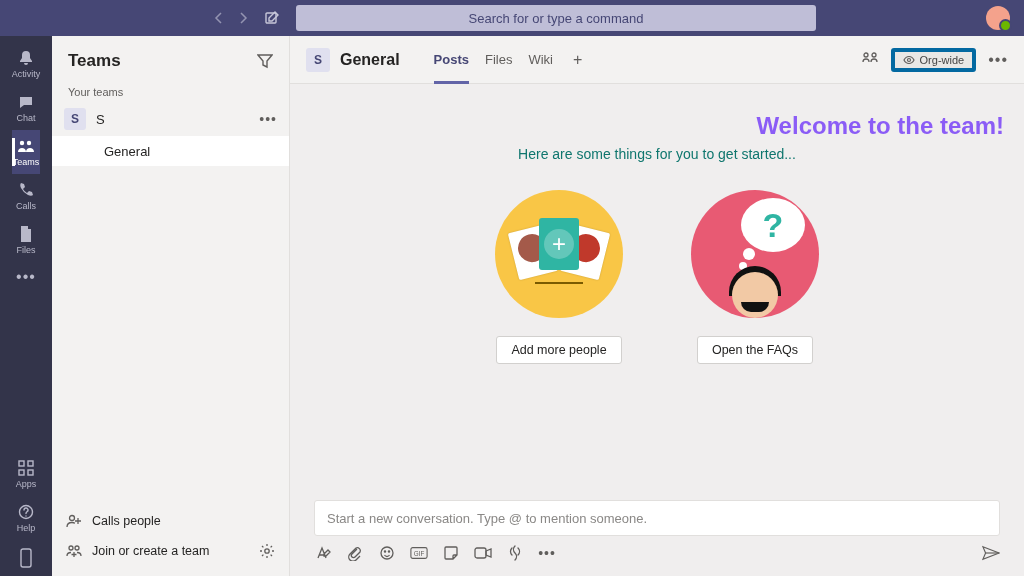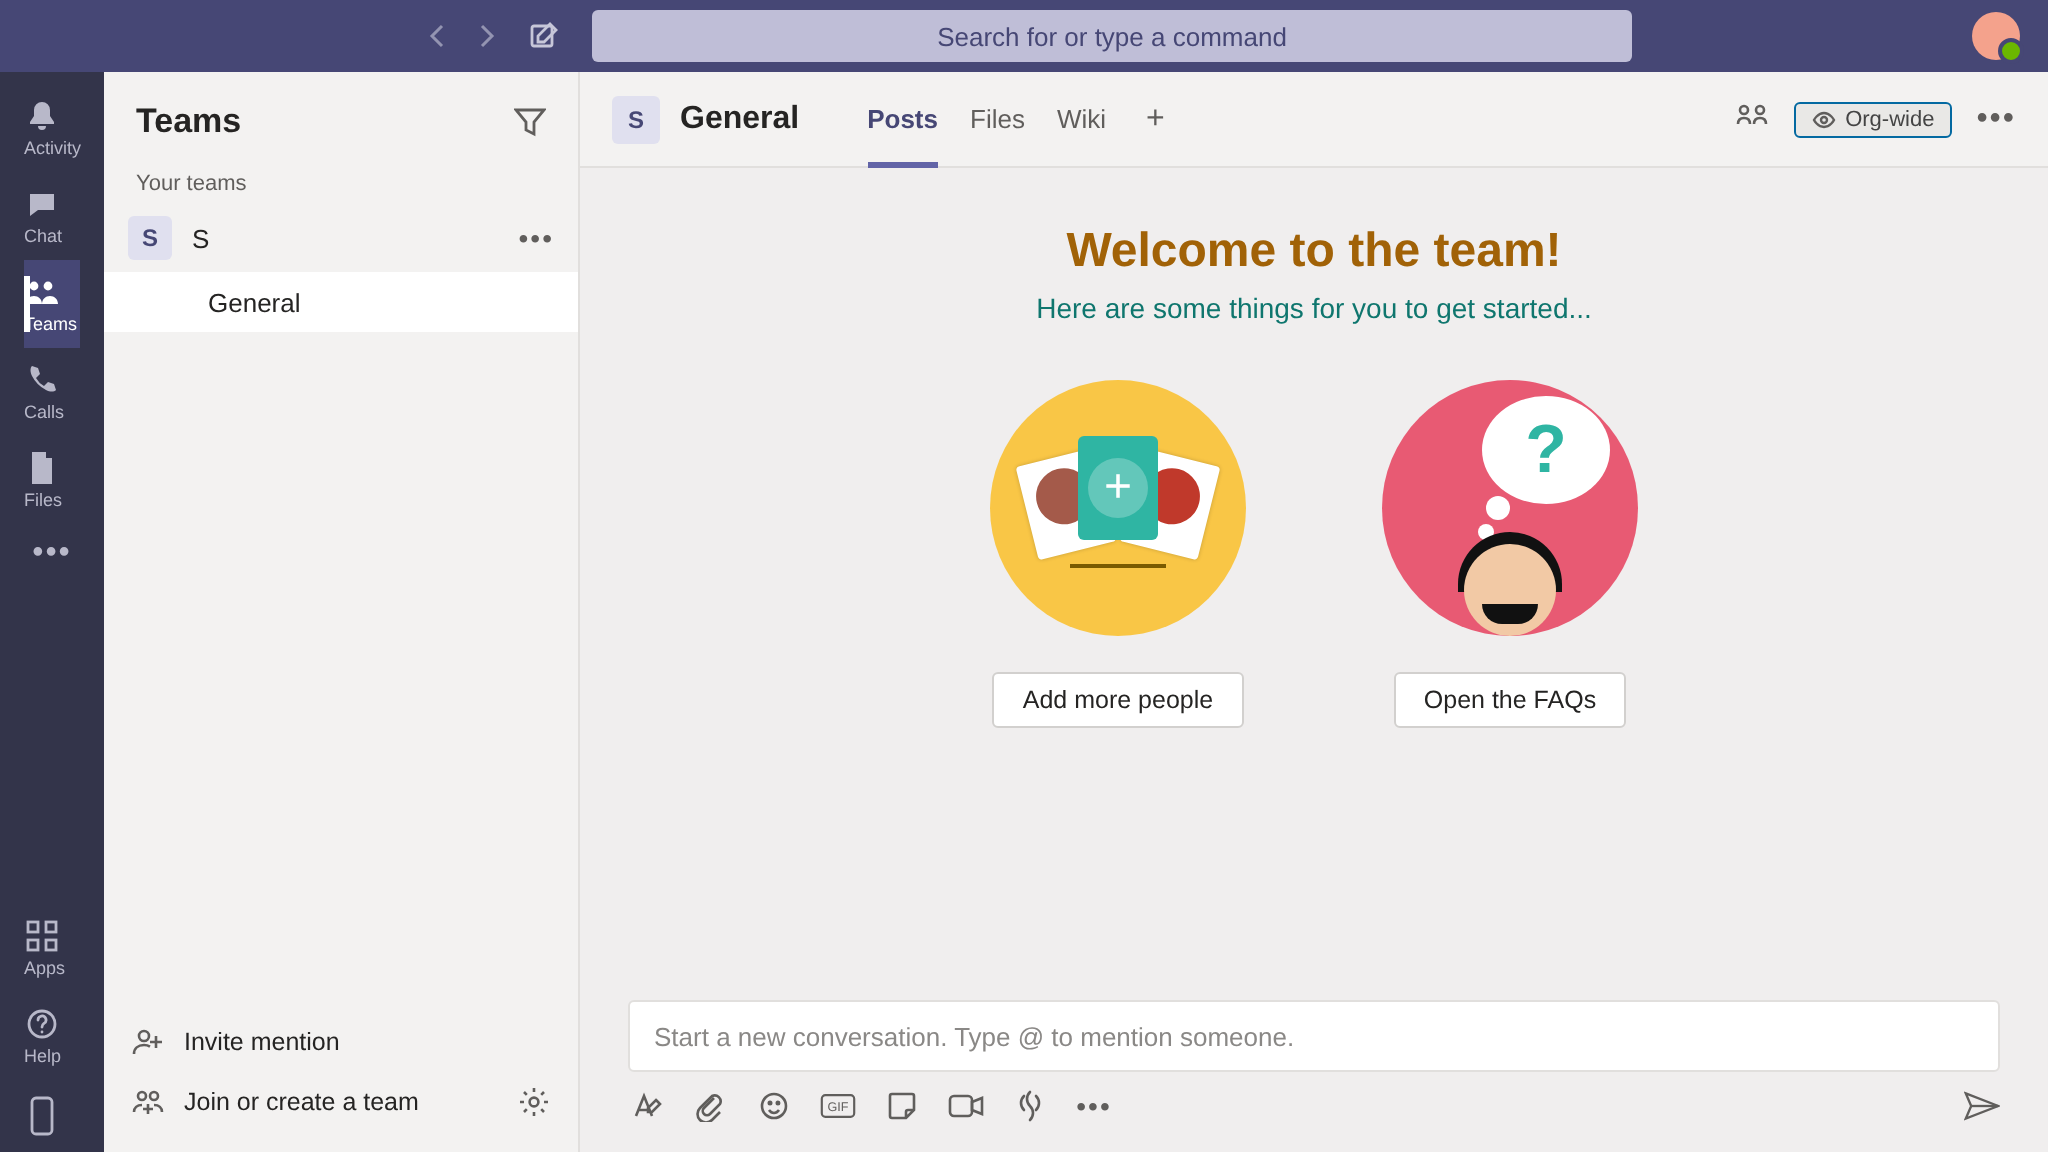--- a/index.html
+++ b/index.html
@@ -10,21 +10,21 @@
   .topbar .navarrows { display: flex; gap: 6px; margin-left: 200px; }
   .topbar .navarrows .arrow { width: 18px; height: 18px; display:flex; align-items:center; justify-content:center; opacity:.6; cursor:pointer; }
   .topbar .compose { width: 20px; height:20px; margin-left:10px; display:flex; align-items:center; justify-content:center; cursor:pointer; }
   .topbar .search { margin-left: 14px; flex: 0 0 520px; height: 26px; background: #bfbed7; border-radius: 3px; display:flex; align-items:center; justify-content:center; font-size:13px; color:#464775; }
   .topbar .avatar { position:absolute; right:14px; top:6px; width:24px; height:24px; border-radius:50%; background:#f4a28c; }
   .topbar .avatar::after { content:""; position:absolute; right:-2px; bottom:-2px; width:9px; height:9px; background:#6bb700; border-radius:50%; border:2px solid #464775; }
   
   .body { flex:1; display:flex; min-height:0; }
   
   .rail { width:52px; background:#33344a; display:flex; flex-direction:column; align-items:center; color:#b8b8c9; font-size:9px; padding-top:6px; }
-  .rail .item { width:28px; height:44px; display:flex; flex-direction:column; align-items:flex-start; justify-content:center; gap:2px; cursor:pointer; position:relative; }
+  .rail .item { width:28px; height:44px; display:flex; flex-direction:column; align-items:center; justify-content:center; gap:2px; cursor:pointer; position:relative; }
   .rail .item.active { background:#464775; color:#fff; }
   .rail .item.active::before { content:""; position:absolute; left:0; top:8px; bottom:8px; width:3px; background:#fff; }
   .rail .icon { width:18px; height:18px; display:flex; align-items:center; justify-content:center; }
   .rail .spacer { flex:1; }
   .rail .ellips { margin:6px 0; font-size:16px; letter-spacing:1px; }
   
   .listpanel { width:238px; background:#f3f2f1; border-right:1px solid #e1dfdd; display:flex; flex-direction:column; }
   .listpanel .header { height:50px; display:flex; align-items:center; justify-content:space-between; padding:0 16px; font-weight:700; font-size:17px; color:#252423; }
   .listpanel .filter { width:16px; height:16px; }
   .listpanel .section { padding:0 16px 4px; font-size:11px; color:#605e5c; }
@@ -41,26 +41,26 @@
   .main { flex:1; background:#f0eeee; display:flex; flex-direction:column; min-width:0; }
   .chanhead { height:48px; background:#f3f2f1; border-bottom:1px solid #e1dfdd; display:flex; align-items:center; padding:0 16px; gap:10px; }
   .chanhead .tile { width:24px; height:24px; background:#e0e0ef; border-radius:3px; display:flex; align-items:center; justify-content:center; font-size:12px; color:#464775; font-weight:600; }
   .chanhead .title { font-weight:700; font-size:16px; color:#252423; }
   .chanhead .tabs { display:flex; gap:16px; margin-left:24px; align-items:center; height:100%; }
   .chanhead .tab { font-size:13px; color:#605e5c; height:100%; display:flex; align-items:center; cursor:pointer; position:relative; }
   .chanhead .tab.active { color:#464775; font-weight:600; }
   .chanhead .tab.active::after { content:""; position:absolute; left:0; right:0; bottom:-1px; height:3px; background:#6264a7; }
   .chanhead .plus { font-size:16px; color:#605e5c; cursor:pointer; padding:0 4px; }
   .chanhead .right { margin-left:auto; display:flex; align-items:center; gap:12px; }
-  .badge { background:#e9e8e6; border:1px solid #0369a1; border-radius:3px; font-size:11px; color:#444; padding:2px 8px; display:flex; align-items:center; gap:5px; cursor:pointer; }
+  .badge { background:#e9e8e6; border:4px solid #0369a1; border-radius:3px; font-size:11px; color:#444; padding:2px 8px; display:flex; align-items:center; gap:5px; cursor:pointer; }
   .eye { width:12px; height:12px; }
   .mmore { font-size:16px; letter-spacing:1px; color:#605e5c; cursor:pointer; }
   
   .content { flex:1; overflow:auto; padding:28px 20px 0; }
-  .welcome-title { text-align:center; font-size:24px; font-weight:600; color:#a16207; }
+  .welcome-title { text-align:right; font-size:24px; font-weight:600; color:#8b5cf6; }
   .welcome-sub { text-align:center; font-size:14px; color:#0f766e; margin-top:6px; }
   .cards { display:flex; justify-content:center; gap:36px; margin-top:28px; }
   .card { width:160px; display:flex; flex-direction:column; align-items:center; gap:18px; }
   .circle { width:128px; height:128px; border-radius:50%; position:relative; overflow:hidden; }
   .c1 { background:#f9c646; }
   .c2 { background:#5ab5bd; }
   .c3 { background:#e85a73; }
   .cardbtn { background:#fff; border:1px solid #d2d0ce; border-radius:3px; font-size:12.5px; color:#252423; padding:6px 14px; cursor:pointer; }
   
   .c1 .stack { position:absolute; left:18px; top:28px; width:92px; height:72px; }
@@ -224,21 +224,21 @@
       </div>
       <div class="grow"></div>
       <div class="bottom">
         <div class="bottomrow">
           <span>
               <svg width="16" height="16" viewBox="0 0 16 16" fill="none" stroke="#605e5c" stroke-width="1.3">
                 <circle cx="6" cy="5" r="2.5"></circle>
                 <path d="M1 14c0-2.8 2-4.5 5-4.5 1.2 0 2.2.3 3 .8M12 5v6M9 8h6"></path>
               </svg>
             </span>
-          <span>Invite mention</span>
+          <span>Calls people</span>
         </div>
         <div class="bottomrow">
           <span>
               <svg width="16" height="16" viewBox="0 0 16 16" fill="none" stroke="#605e5c" stroke-width="1.3">
                 <circle cx="5" cy="5" r="2"></circle>
                 <circle cx="11" cy="5" r="2"></circle>
                 <path d="M1 13c0-2 1.5-3.5 4-3.5M11 9.5c2.5 0 4 1.5 4 3.5M8 9v5M5.5 11.5h5"></path>
               </svg>
             </span>
           <span>Join or create a team</span>

